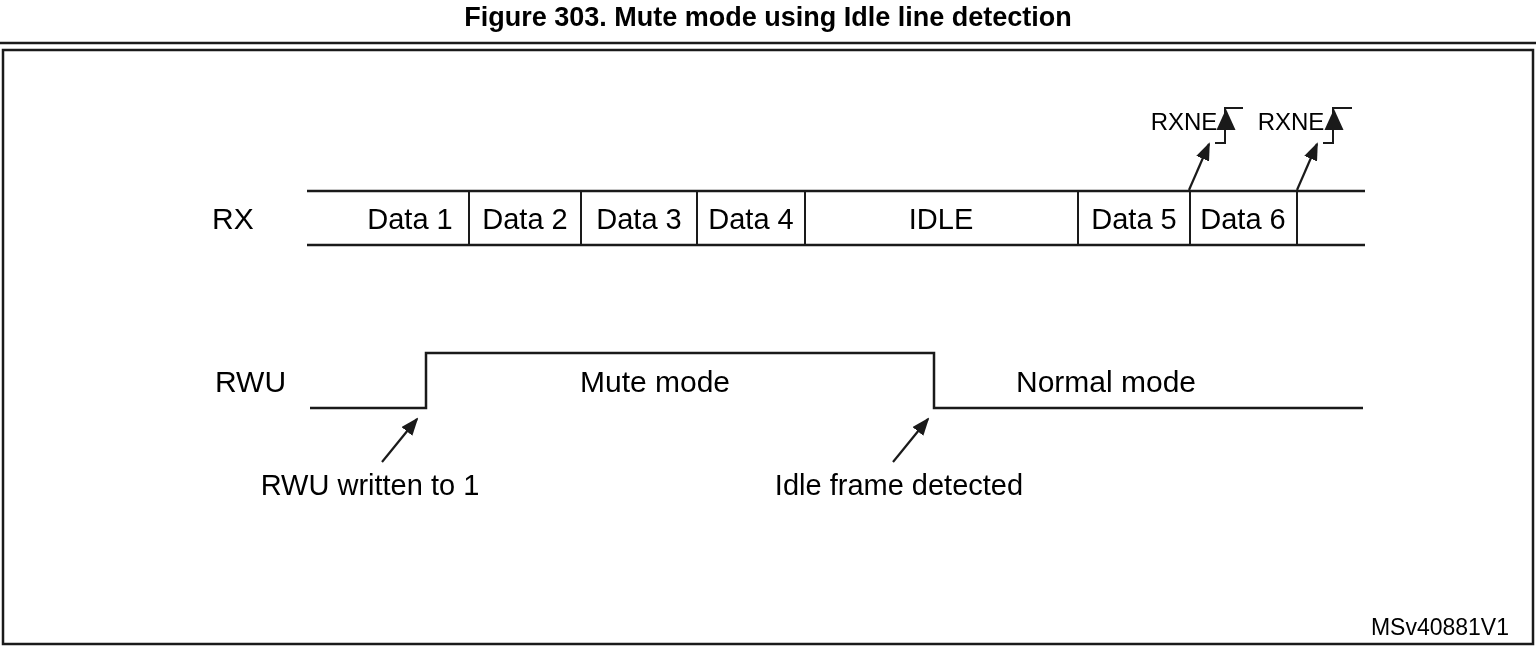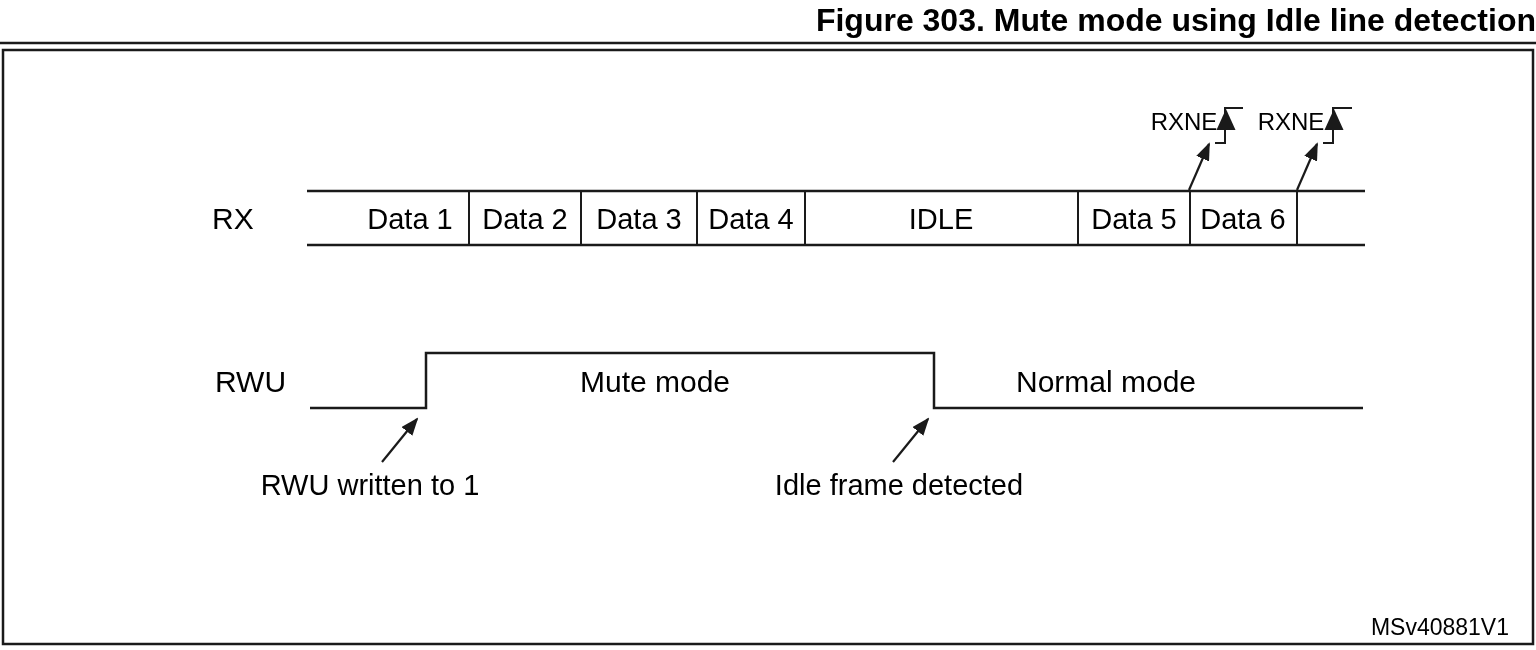--- a/index.html
+++ b/index.html
@@ -5,22 +5,22 @@
   html,body{margin:0;padding:0;background:#ffffff;}
   .page{
     position:relative;
     width:1536px;height:650px;
     background:#ffffff;
     font-family:"Liberation Sans", sans-serif;
     overflow:hidden;
   }
   .figure-title{
     position:absolute;top:2px;left:0;width:100%;
-    text-align:right;
-    font-size:32px;font-weight:bold;color:#000;
+    text-align:center;
+    font-size:27px;font-weight:bold;color:#000;
     letter-spacing:0px;
   }
   svg{position:absolute;top:0;left:0;}
   .wave{stroke:#1a1a1a;stroke-width:2.5;fill:none;}
   .thin{stroke:#1a1a1a;stroke-width:2;fill:none;}
   .shaft{stroke:#1a1a1a;stroke-width:2.2;fill:none;}
   .solid{fill:#1a1a1a;stroke:none;}
   text{fill:#000000;}
   .lbl{font-size:30px;}
   .cell{font-size:29px;text-anchor:middle;}

